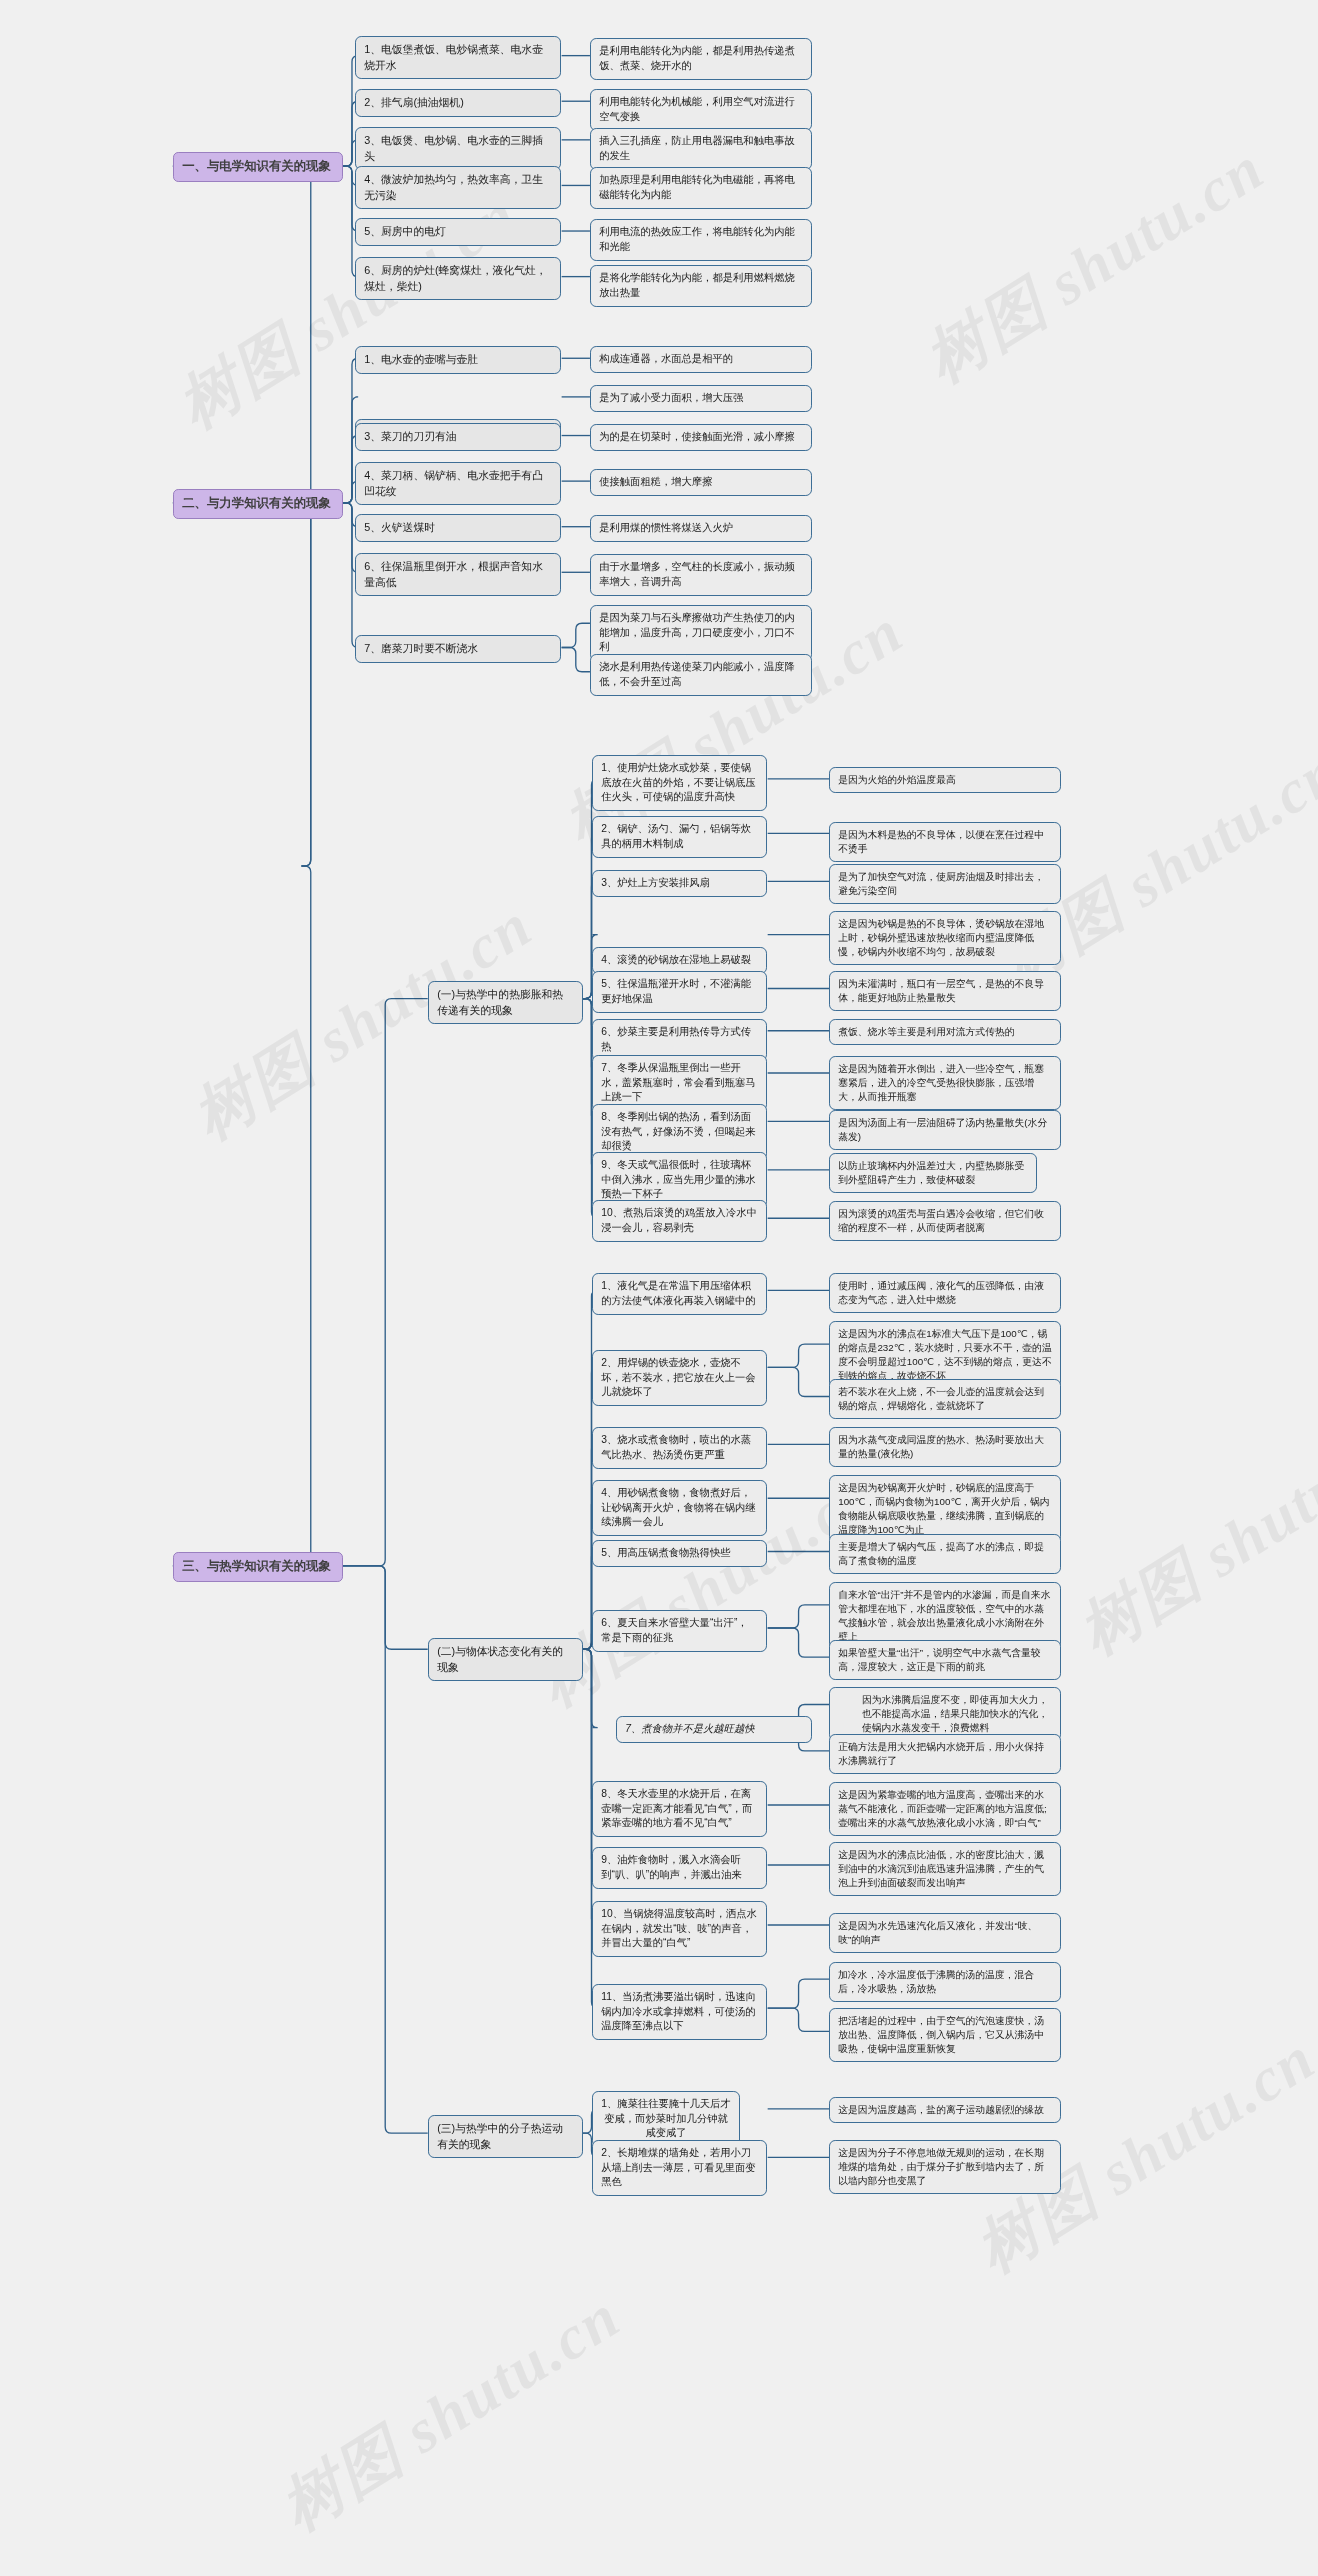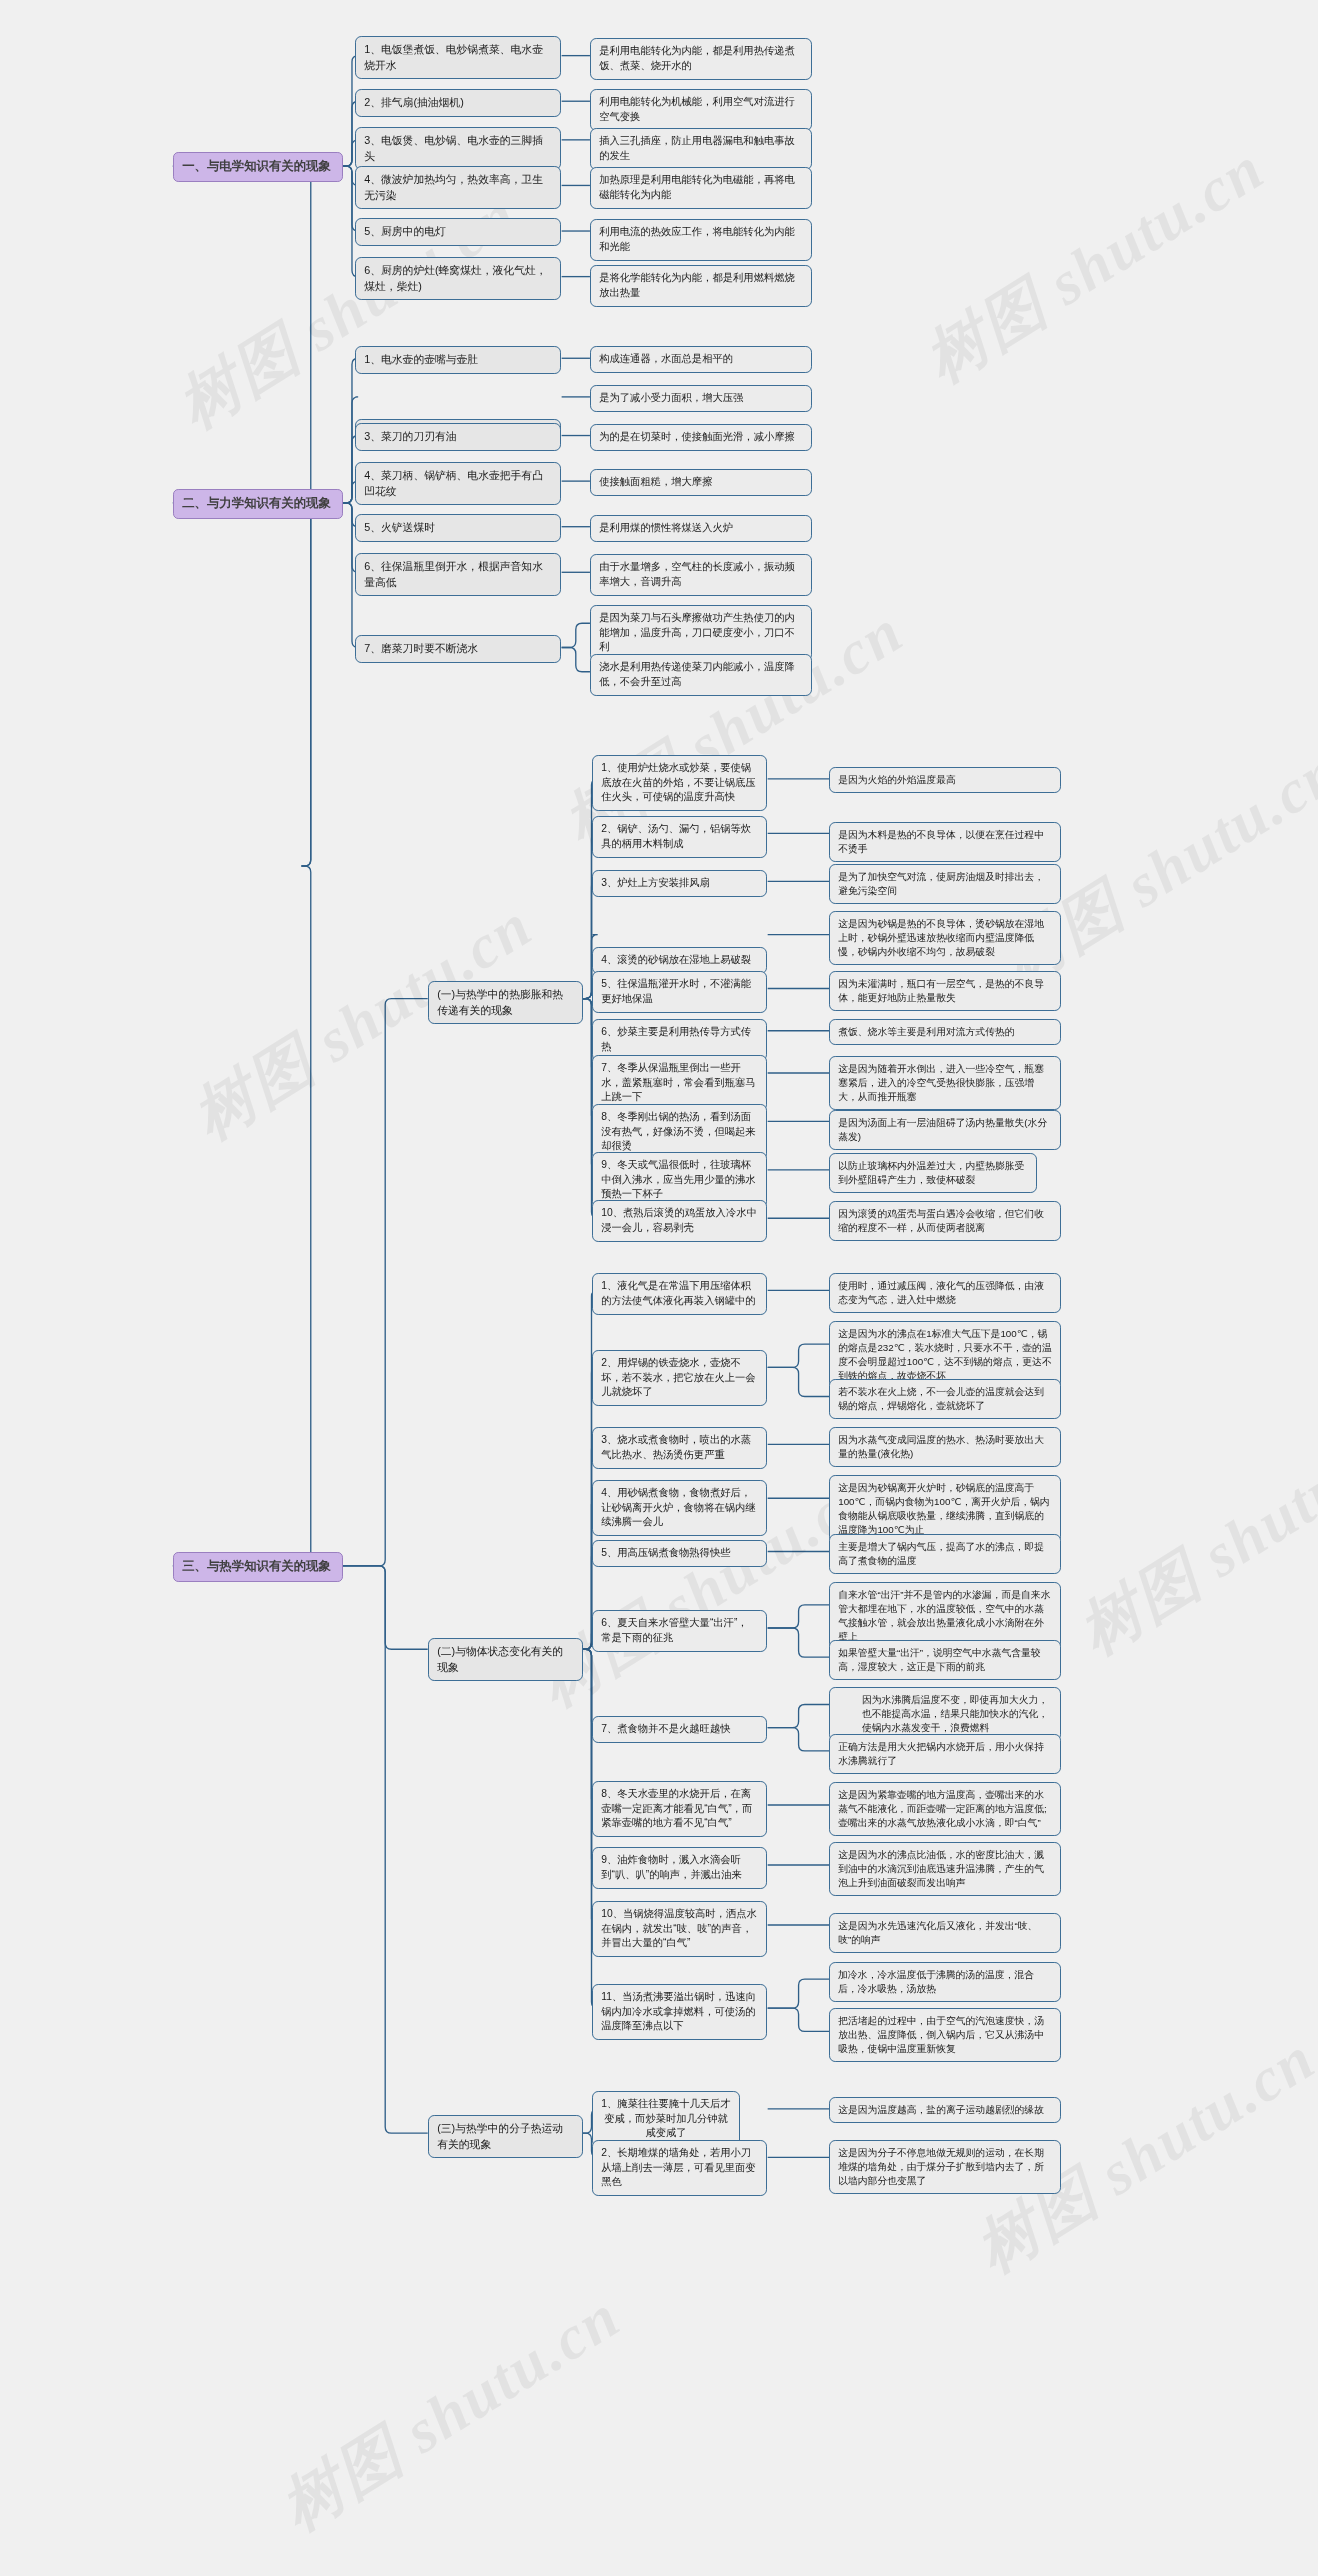--- a/index.html
+++ b/index.html
@@ -328,21 +328,21 @@
     </div>
     <div class="node lvl3" style="left: 592px; top: 1610px; width: 175px;">
       <span class="txt">6、夏天自来水管壁大量“出汗”，常是下雨的征兆</span>
     </div>
     <div class="node lvl4" style="left: 829px; top: 1582px; width: 232px;">
       <span class="txt">自来水管“出汗”并不是管内的水渗漏，而是自来水管大都埋在地下，水的温度较低，空气中的水蒸气接触水管，就会放出热量液化成小水滴附在外壁上</span>
     </div>
     <div class="node lvl4" style="left: 829px; top: 1640px; width: 232px;">
       <span class="txt">如果管壁大量“出汗”，说明空气中水蒸气含量较高，湿度较大，这正是下雨的前兆</span>
     </div>
-    <div class="node lvl3" style="left: 592px; top: 1716px; width: 175px;">
+    <div class="node lvl3" style="left: 616px; top: 1716px; width: 196px; font-style: italic;">
       <span class="txt">7、煮食物并不是火越旺越快</span>
     </div>
     <div class="node lvl4" style="left: 829px; top: 1687px; width: 232px; padding-left: 32px;">
       <span class="txt">因为水沸腾后温度不变，即使再加大火力，也不能提高水温，结果只能加快水的汽化，使锅内水蒸发变干，浪费燃料</span>
     </div>
     <div class="node lvl4" style="left: 829px; top: 1734px; width: 232px;">
       <span class="txt">正确方法是用大火把锅内水烧开后，用小火保持水沸腾就行了</span>
     </div>
     <div class="node lvl3" style="left: 592px; top: 1781px; width: 175px;">
       <span class="txt">8、冬天水壶里的水烧开后，在离壶嘴一定距离才能看见“白气”，而紧靠壶嘴的地方看不见“白气”</span>

